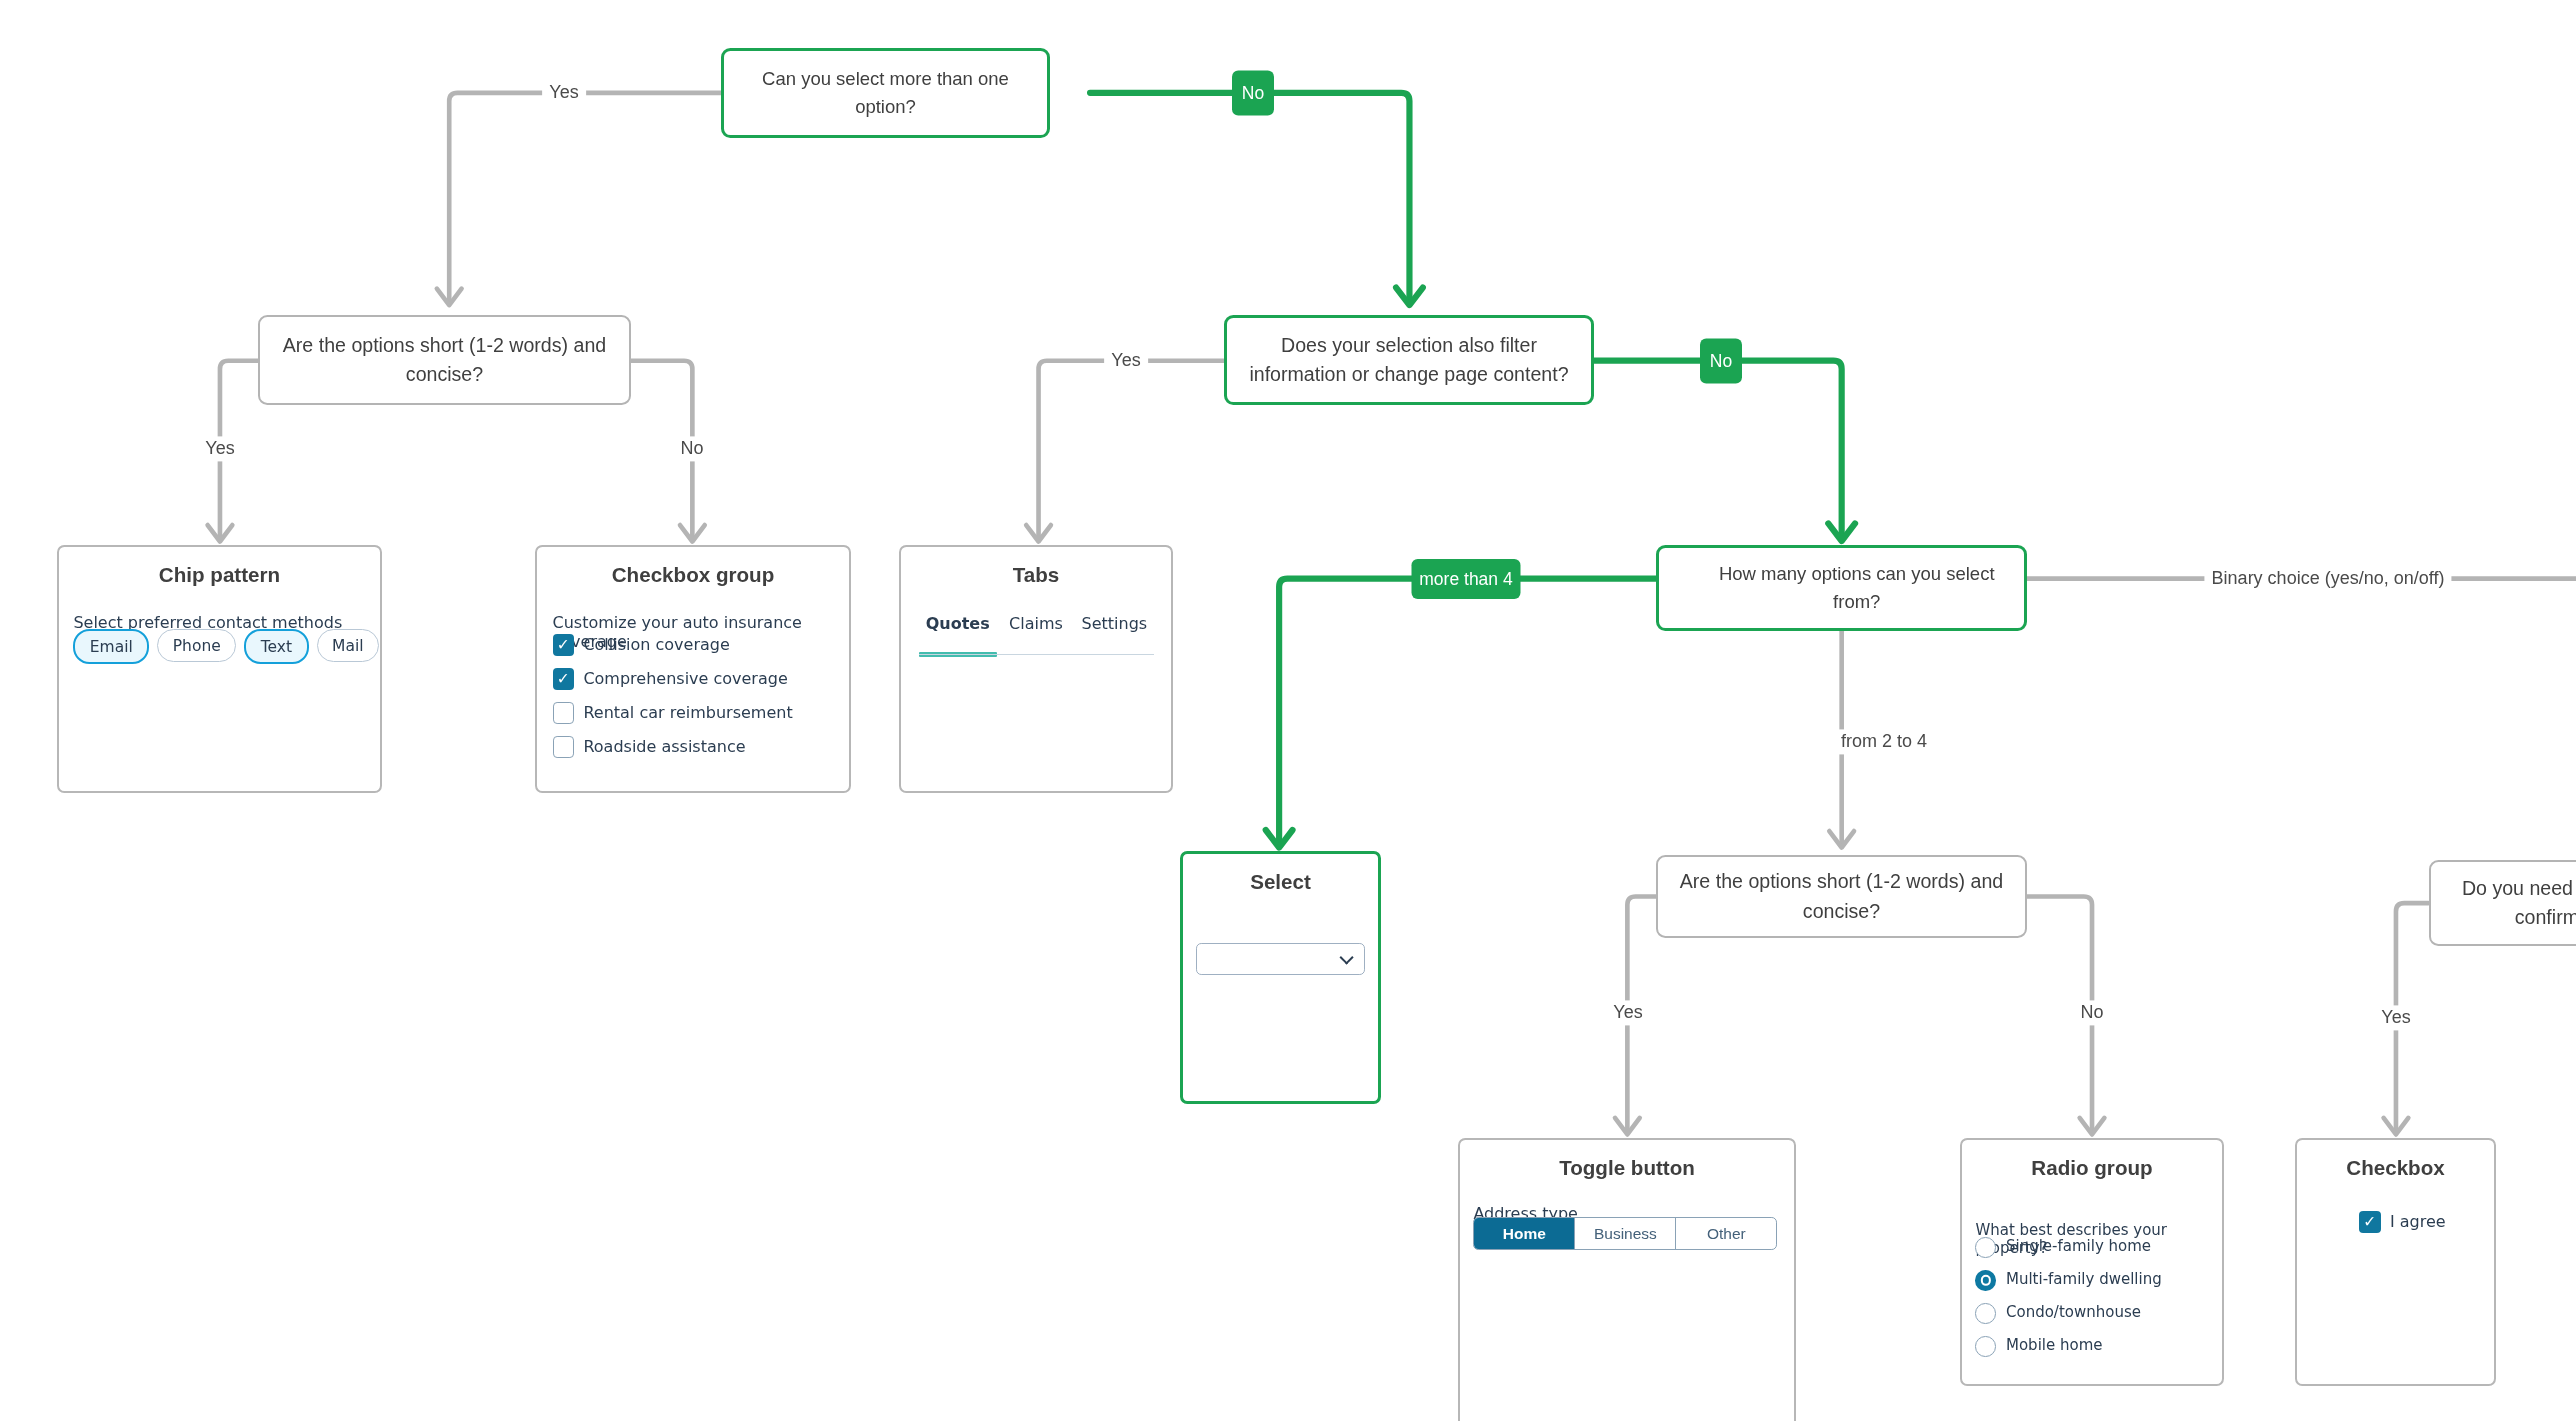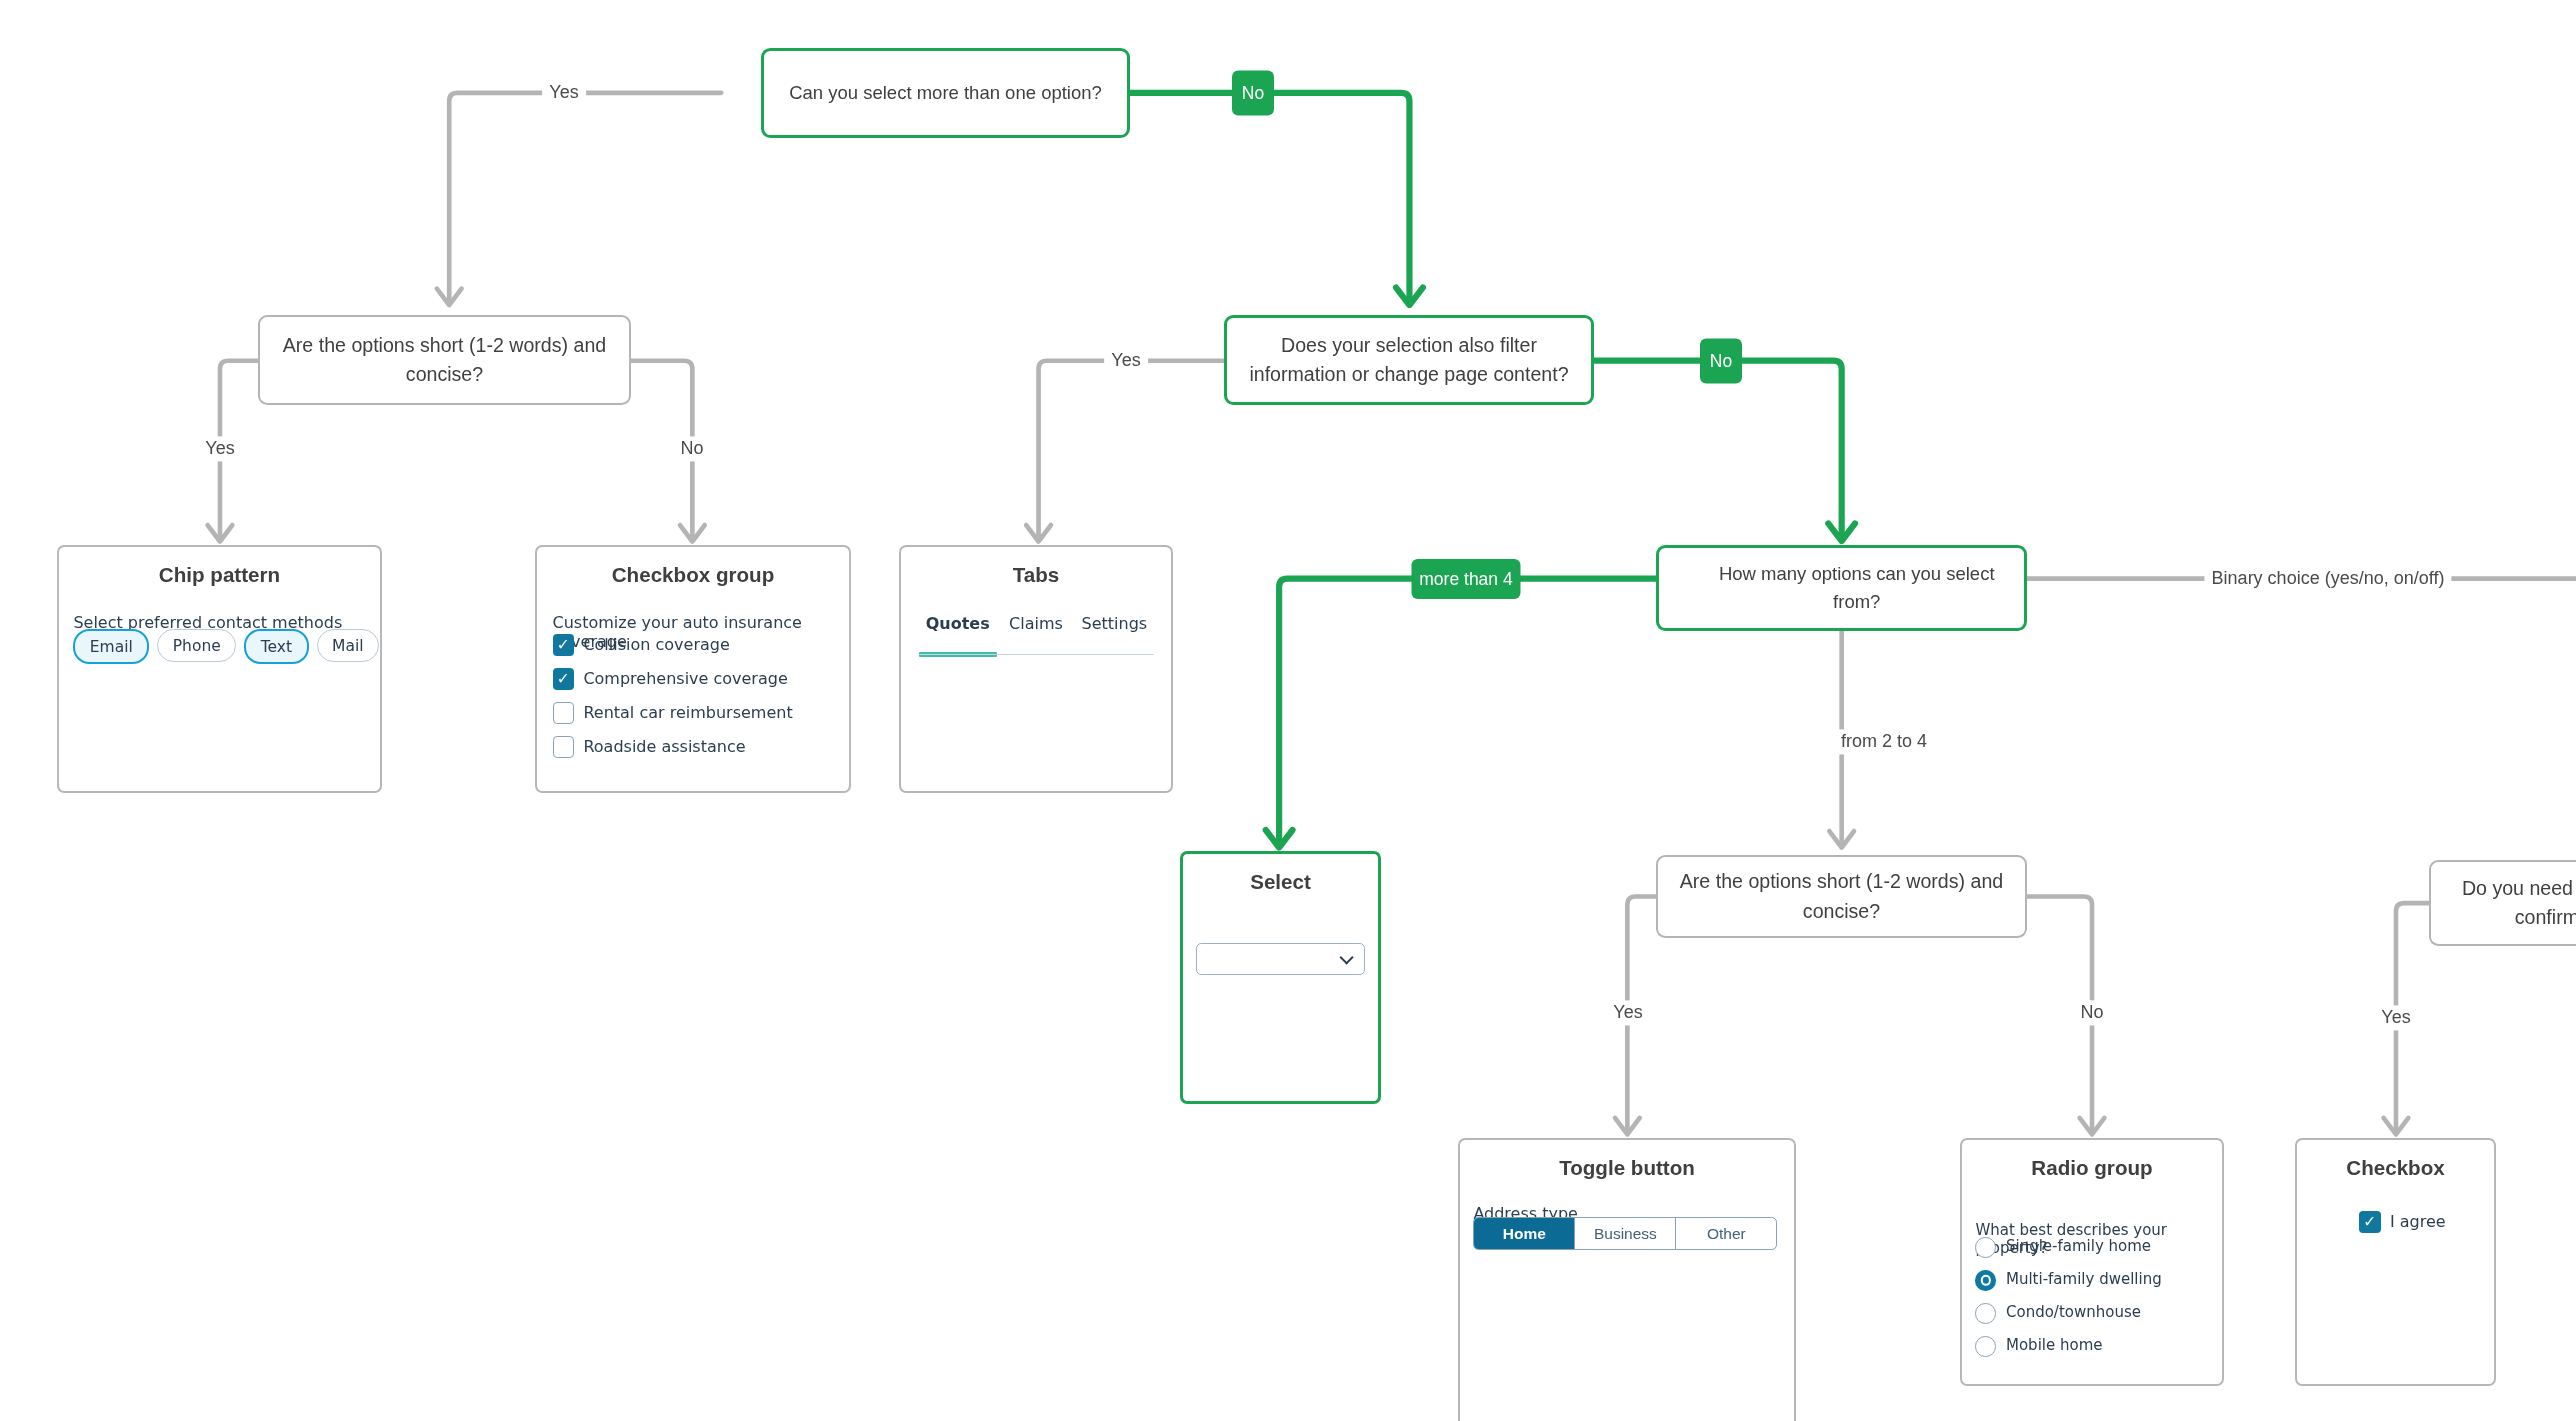--- a/index.html
+++ b/index.html
@@ -119,21 +119,21 @@
   <div class="branch-label" style="left:2328px;top:579px;">Binary choice (yes/no, on/off)</div>
   <div class="branch-label" style="left:1842px;top:742px;margin-left:42px;">from 2 to 4</div>
   <div class="branch-label" style="left:1628px;top:1013px;">Yes</div>
   <div class="branch-label" style="left:2092px;top:1013px;">No</div>
   <div class="branch-label" style="left:2396px;top:1018px;">Yes</div>
 
   <div class="badge sm" style="left:1253px;top:93px;">No</div>
   <div class="badge sm" style="left:1721px;top:361px;">No</div>
   <div class="badge wide" style="left:1466px;top:579px;">more than 4</div>
 
-  <div class="qbox green" style="left:721px;top:48px;width:369px;height:90px;font-size:18.5px;margin-left:40px;">Can you select more than one option?</div>
+  <div class="qbox green" style="left:721px;top:48px;width:329px;height:90px;font-size:18.5px;">Can you select more than one option?</div>
   <div class="qbox gray" style="left:258px;top:315px;width:373px;height:90px;">Are the options short (1-2 words) and concise?</div>
   <div class="qbox green" style="left:1224px;top:315px;width:370px;height:90px;">Does your selection also filter information or change page content?</div>
   <div class="qbox green" style="left:1656px;top:545px;width:371px;height:86px;font-size:18.5px;padding-left:46px;">How many options can you select from?</div>
   <div class="qbox gray" style="left:1656px;top:855px;width:371px;height:83px;">Are the options short (1-2 words) and concise?</div>
   <div class="qbox gray" style="left:2429px;top:860px;width:373px;height:86px;">Do you need an additional action to confirm your selection?</div>
 
   <div class="card" style="left:57px;top:545px;width:325px;height:248px;">
     <h3>Chip pattern</h3>
     <div class="field-label navy" style="left:14.4px;top:58px;">Select preferred contact methods</div>
     <div class="chip-row">

